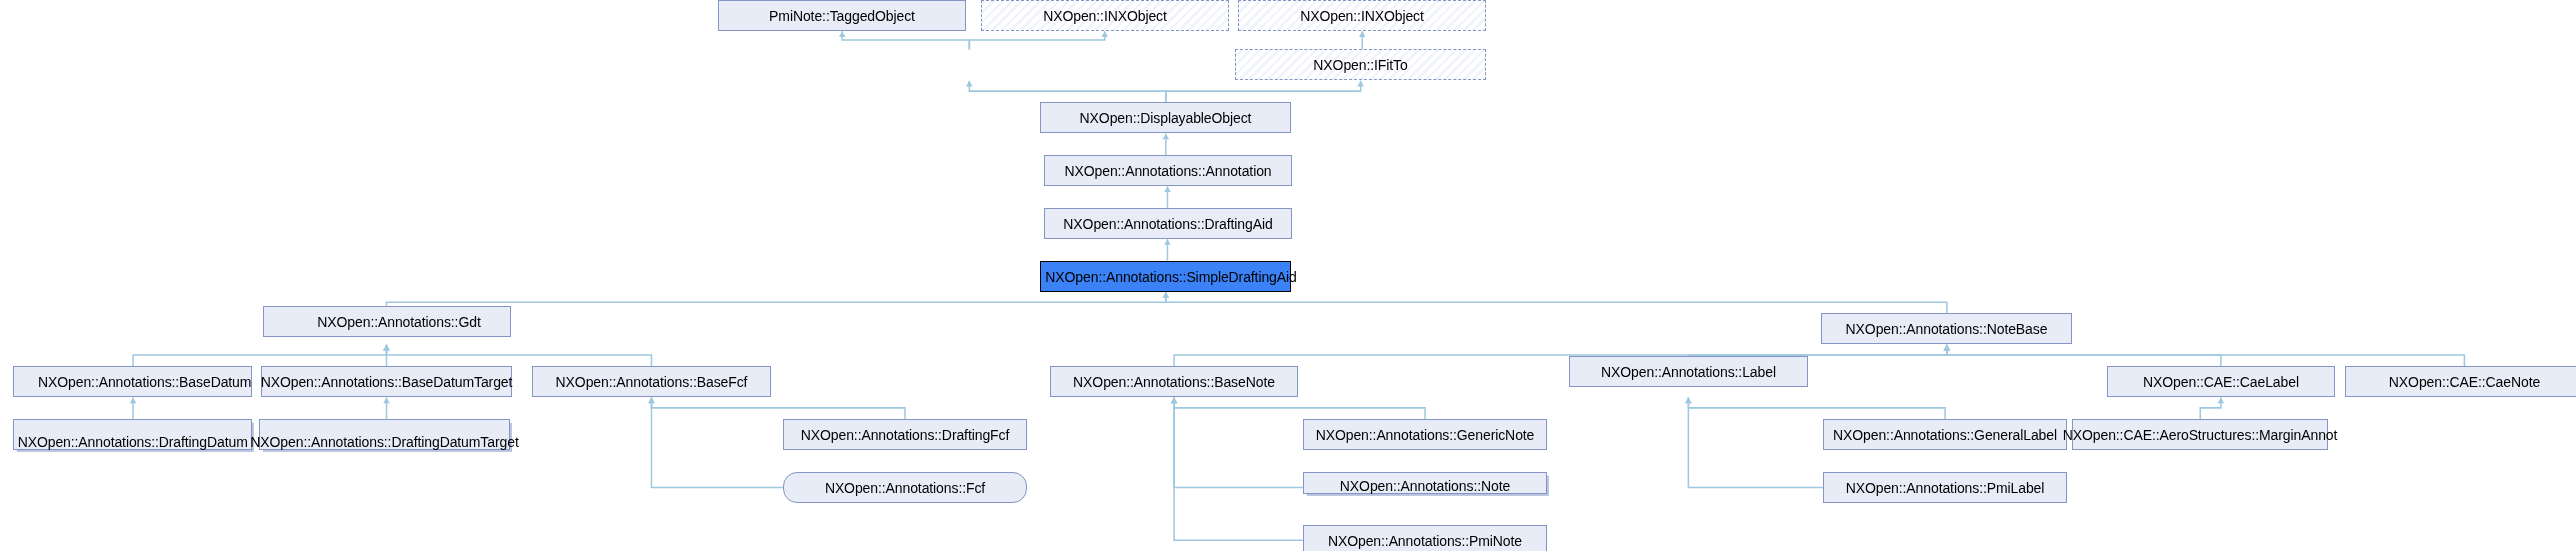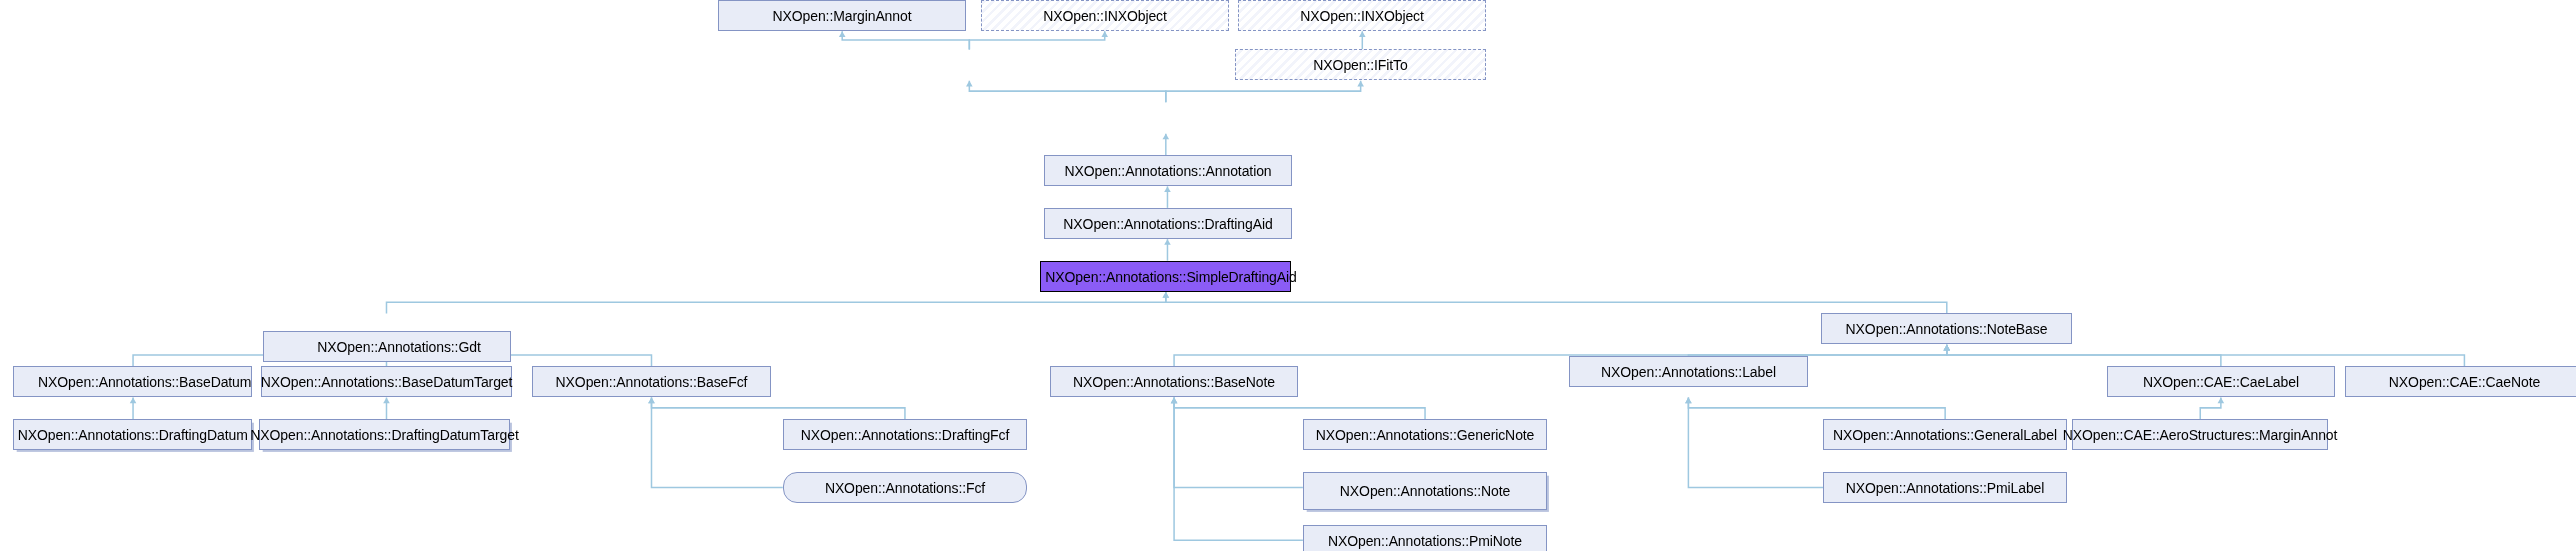--- a/index.html
+++ b/index.html
@@ -39,38 +39,39 @@
     justify-content: center;
     font-size: 14px;
     line-height: 1;
     color: #000000;
     white-space: nowrap;
     letter-spacing: -0.1px;
     background: #e8ecf7;
     border: 0.9px solid #8494c4;
   }
   .node.current {
-    background: #8b5cf6;
+    background: #3b82f6;
     border: 0.9px solid #000000;
     padding-left: 11px;
   }
   .node.abstract {
     border: 0.9px dashed #8494c4;
     background:
       repeating-linear-gradient(
         -45deg,
         #f2f4fb 0px,
         #f2f4fb 2.8px,
         #ffffff 2.8px,
         #ffffff 6.6px
       );
     text-align: right;
   }
   .node.shadow {
     box-shadow: 2.8px 2.8px 0 -0.9px #b9c3de;
+    align-items: flex-end;
   }
   .node-label {
     display: block;
     pointer-events: none;
   }
 </style>
 </head>
 <body>
 
 <div id="diagram">
@@ -125,41 +126,44 @@
       <path d="M 1240.75 427.38922155688624 L 1244.25 421.38922155688624 L 1247.75 427.38922155688624 Z" fill="#9ec8e0"></path>
       <path d="M 1789.375 421.38922155688624 L 1789.375 432.299880239521 L 2061.5 432.299880239521 L 2061.5 444.11976047904193" stroke="#9ec8e0" stroke-width="1.6" fill="none"></path>
       <path d="M 1785.875 427.38922155688624 L 1789.375 421.38922155688624 L 1792.875 427.38922155688624 Z" fill="#9ec8e0"></path>
       <path d="M 1789.375 421.38922155688624 L 1789.375 516.6826347305389 L 1932 516.6826347305389" stroke="#9ec8e0" stroke-width="1.6" fill="none"></path>
       <path d="M 1785.875 427.38922155688624 L 1789.375 421.38922155688624 L 1792.875 427.38922155688624 Z" fill="#9ec8e0"></path>
       <path d="M 2353.75 421.38922155688624 L 2353.75 432.299880239521 L 2331.875 432.299880239521 L 2331.875 444.11976047904193" stroke="#9ec8e0" stroke-width="1.6" fill="none"></path>
       <path d="M 2350.25 427.38922155688624 L 2353.75 421.38922155688624 L 2357.25 427.38922155688624 Z" fill="#9ec8e0"></path>
     </svg>
   <div id="node-layer">
       <div class="node" style="left: 718px; top: 0px; width: 248px; height: 31px;">
-        <span class="node-label">NXOpen::MarginAnnot</span>
+        <span class="node-label">PmiNote::TaggedObject</span>
       </div>
       <div class="node abstract" style="left: 981px; top: 0px; width: 248px; height: 31px;">
         <span class="node-label">NXOpen::INXObject</span>
       </div>
       <div class="node abstract" style="left: 1238px; top: 0px; width: 248px; height: 31px;">
         <span class="node-label">NXOpen::INXObject</span>
       </div>
       <div class="node abstract" style="left: 1235px; top: 49px; width: 251px; height: 31px;">
         <span class="node-label">NXOpen::IFitTo</span>
       </div>
+      <div class="node" style="left: 1040px; top: 102px; width: 251px; height: 31px;">
+        <span class="node-label">NXOpen::DisplayableObject</span>
+      </div>
       <div class="node" style="left: 1044px; top: 155px; width: 248px; height: 31px;">
         <span class="node-label">NXOpen::Annotations::Annotation</span>
       </div>
       <div class="node" style="left: 1044px; top: 208px; width: 248px; height: 31px;">
         <span class="node-label">NXOpen::Annotations::DraftingAid</span>
       </div>
       <div class="node current" style="left: 1040px; top: 261px; width: 251px; height: 31px;">
         <span class="node-label">NXOpen::Annotations::SimpleDraftingAid</span>
       </div>
-      <div class="node" style="left: 263px; top: 331px; width: 248px; height: 31px; padding-left: 24px;">
+      <div class="node" style="left: 263px; top: 306px; width: 248px; height: 31px; padding-left: 24px;">
         <span class="node-label">NXOpen::Annotations::Gdt</span>
       </div>
       <div class="node" style="left: 1821px; top: 313px; width: 251px; height: 31px;">
         <span class="node-label">NXOpen::Annotations::NoteBase</span>
       </div>
       <div class="node" style="left: 13.2px; top: 366px; width: 239px; height: 31px; padding-left: 24px;">
         <span class="node-label">NXOpen::Annotations::BaseDatum</span>
       </div>
       <div class="node" style="left: 261px; top: 366px; width: 251px; height: 31px;">
         <span class="node-label">NXOpen::Annotations::BaseDatumTarget</span>
@@ -193,21 +197,21 @@
       </div>
       <div class="node" style="left: 1823px; top: 419px; width: 244px; height: 31px;">
         <span class="node-label">NXOpen::Annotations::GeneralLabel</span>
       </div>
       <div class="node" style="left: 2072px; top: 419px; width: 256px; height: 31px;">
         <span class="node-label">NXOpen::CAE::AeroStructures::MarginAnnot</span>
       </div>
       <div class="node" style="left: 783px; top: 472px; width: 244px; height: 31px; border-radius: 14px;">
         <span class="node-label">NXOpen::Annotations::Fcf</span>
       </div>
-      <div class="node shadow" style="left: 1303px; top: 472px; width: 244px; height: 38px;">
+      <div class="node shadow" style="left: 1303px; top: 472px; width: 244px; height: 22px;">
         <span class="node-label">NXOpen::Annotations::Note</span>
       </div>
       <div class="node" style="left: 1823px; top: 472px; width: 244px; height: 31px;">
         <span class="node-label">NXOpen::Annotations::PmiLabel</span>
       </div>
       <div class="node" style="left: 1303px; top: 525px; width: 244px; height: 31px;">
         <span class="node-label">NXOpen::Annotations::PmiNote</span>
       </div>
     </div>
 </div>

